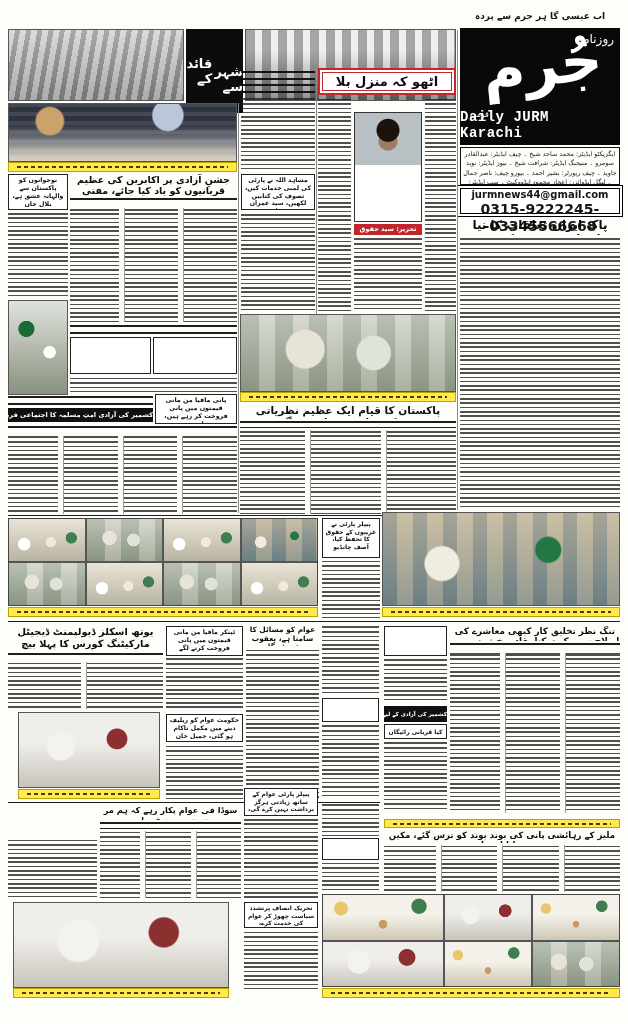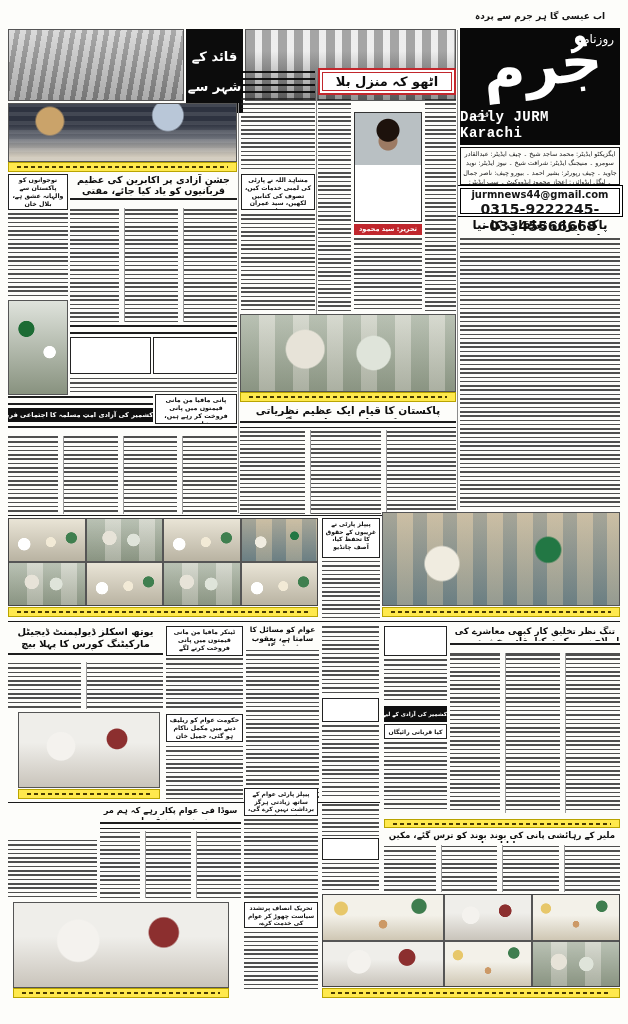--- a/index.html
+++ b/index.html
@@ -70,21 +70,21 @@
   .hrule{background:#1a1a1a;height:1px;}
 </style>
 </head>
 <body>
 
 <div class="page">
 
 
   <div class="abs ph ph-gray" style="left:8px;top:29px;width:176px;height:72px;"></div>
 
-  <div class="abs" style="left:186px;top:29px;width:57px;height:84px;background:#0c0c0c;color:#fff;display:flex;flex-direction:column;justify-content:center;align-items:center;">
+  <div class="abs" style="left:186px;top:29px;width:57px;height:84px;background:#0c0c0c;color:#fff;display:flex;flex-direction:row;justify-content:center;align-items:center;">
     <span class="rtl" style="font-size:13px;font-weight:700;">قائد کے</span>
     <span class="rtl" style="font-size:13px;font-weight:700;margin-top:15px;">شہر سے</span>
   </div>
 
   <div class="abs ph ph-sky" style="left:245px;top:29px;width:211px;height:72px;"></div>
 
   <div class="abs rtl" style="left:460px;top:11px;width:160px;height:15px;font-size:9px;font-weight:700;text-align:center;">اب عیسی گا ہر جرم سے پردہ</div>
 
   <div class="abs" style="left:460px;top:28px;width:160px;height:117px;background:#090909;color:#fff;overflow:hidden;">
     <span class="rtl" style="position:absolute;right:6px;top:4px;font-size:12px;">روزنامہ</span>
@@ -142,21 +142,21 @@
   <div class="abs tx" style="left:241px;top:98px;width:74px;height:74px;"></div>
   <div class="abs boxhl" style="left:241px;top:174px;width:74px;height:36px;font-size:6.2px;">مشاہد اللہ نے پارٹی کی لمبی خدمات کیں، تصوف کی کتابیں لکھیں، سید عمران شاہ</div>
   <div class="abs tx" style="left:241px;top:213px;width:74px;height:99px;"></div>
 
   <div class="abs hl redbox" style="left:318px;top:68px;width:138px;height:27px;font-size:13px;line-height:23px;">اٹھو کہ منزل بلا رہی ہے</div>
   <div class="abs tx" style="left:318px;top:98px;width:33px;height:214px;"></div>
   <div class="abs" style="left:354px;top:112px;width:68px;height:110px;border:1px solid #333;background:
        radial-gradient(circle at 50% 16%,#1d120c 0 11px,transparent 12px),
        radial-gradient(circle at 50% 26%,#9c7a63 0 9px,transparent 10px),
        linear-gradient(#fff 0 0) bottom/100% 52% no-repeat,#b9c0c3;"></div>
-  <div class="abs rtl" style="left:354px;top:224px;width:68px;height:11px;background:#c0272d;color:#fff;font-size:6.5px;font-weight:700;text-align:center;line-height:11px;">تحریر: سید محمود</div>
+  <div class="abs rtl" style="left:354px;top:224px;width:68px;height:11px;background:#c0272d;color:#fff;font-size:6.5px;font-weight:700;text-align:center;line-height:11px;">تحریر: سید حقوق</div>
   <div class="abs tx" style="left:354px;top:238px;width:68px;height:74px;"></div>
   <div class="abs tx" style="left:425px;top:98px;width:31px;height:214px;"></div>
 
   <div class="abs ph ph-indoor" style="left:240px;top:314px;width:216px;height:78px;"></div>
   <div class="abs cap" style="left:240px;top:392px;width:216px;height:10px;"></div>
   <div class="abs hl" style="left:240px;top:404px;width:216px;height:15px;font-size:10.5px;">پاکستان کا قیام ایک عظیم نظریاتی معرکہ تھا، سعید احمد بیگ</div>
   <div class="abs txb" style="left:240px;top:421px;width:216px;height:7px;"></div>
   <div class="abs cols" style="left:240px;top:430px;width:216px;height:84px;">
     <div class="tx"></div>
     <div class="tx"></div>

